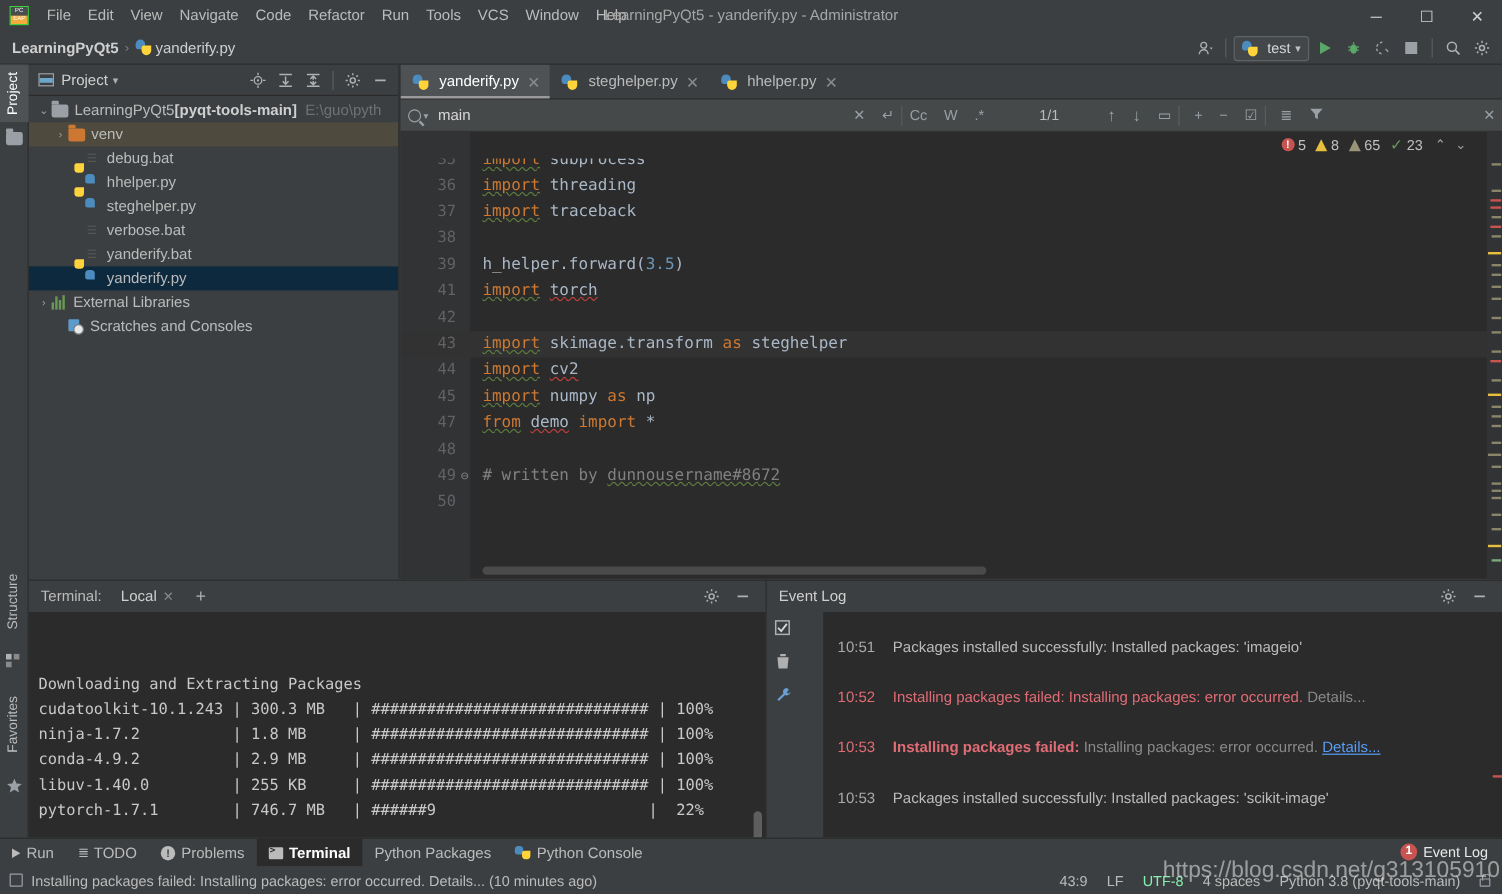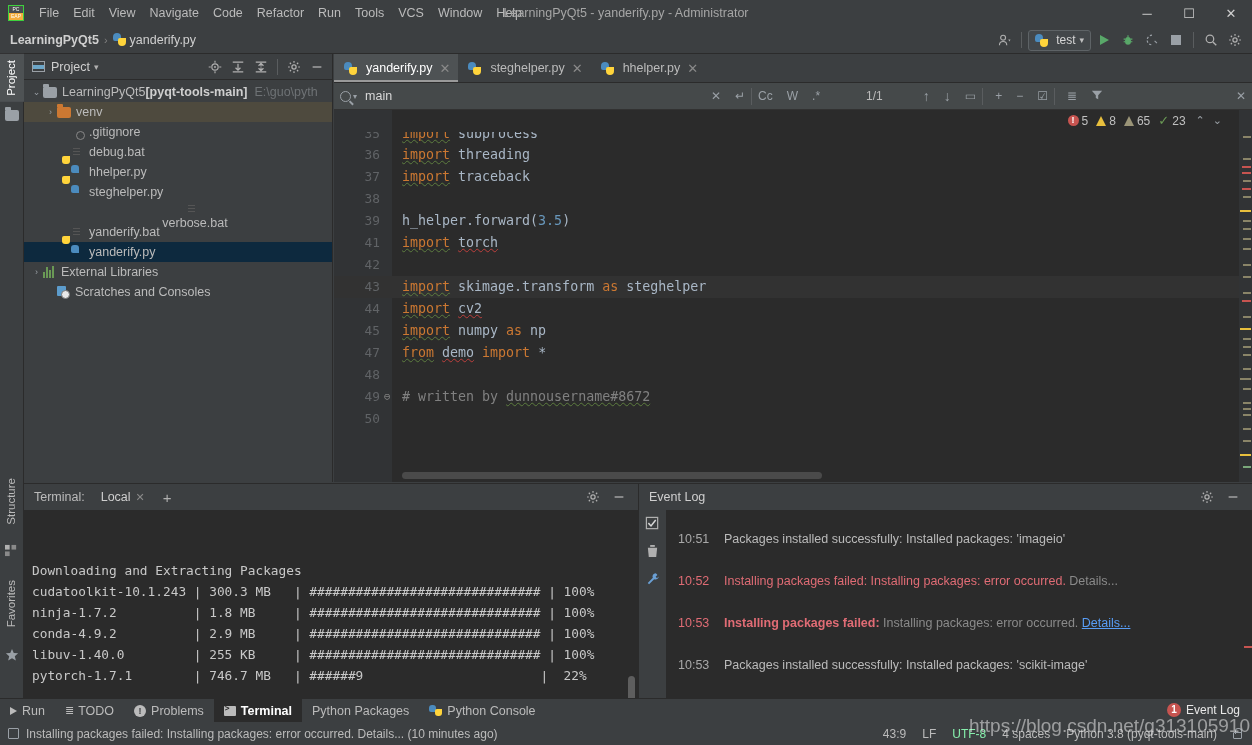--- a/index.html
+++ b/index.html
@@ -361,21 +361,21 @@
   .evtpanel {
     position: absolute; left: 639px; top: 483px; right: 0; bottom: 47px;
     background: #3c3f41; border-top: 1px solid #2b2b2b;
   }
   .evt-head { height: 26px; display: flex; align-items: center; padding-left: 10px; }
   .evt-title { color: #cfcfcf; font-size: 12.5px; }
   .evt-head-right {
     margin-left: auto; display: flex; align-items: center; gap: 4px;
     padding-right: 8px;
   }
-  .evt-main { position: absolute; left: 0; top: 26px; right: 0; bottom: 0; display: flex; }
+  .evt-main { position: absolute; left: 0; top: 26px; right: 0; bottom: 0; display: flex; gap: 20px; }
   .evt-tools {
     width: 27px; background: #3c3f41; padding-top: 6px;
     display: flex; flex-direction: column; align-items: center; gap: 10px;
   }
   .evt-tools .et { color: #b0b0b0; font-size: 13px; }
   .evt-list {
     flex: 1; background: #2b2b2b; padding-top: 4px; overflow: hidden;
     position: relative;
   }
   .evt-row {
@@ -639,39 +639,34 @@
           <span class="tbold"> [pyqt-tools-main]</span>
           <span class="tpath">E:\guo\pyth</span>
         </div>
         <div class="trow sel-inactive" style="padding-left: 20px;">
           <span class="arrow">›</span>
           <span class="folder orange"></span>
           <span>venv</span>
         </div>
         <div class="trow" style="padding-left: 34px;">
           <span class="arrow"></span>
-          <span class="fileico"><span class="git-ico"></span></span>
-          <span>.gitignore</span>
-        </div>
-        <div class="trow" style="padding-left: 34px;">
-          <span class="arrow"></span>
           <span class="fileico"><span class="bat-ico"></span></span>
           <span>debug.bat</span>
         </div>
         <div class="trow" style="padding-left: 34px;">
           <span class="arrow"></span>
           <span class="fileico"><span class="pyfile-ico"></span></span>
           <span>hhelper.py</span>
         </div>
         <div class="trow" style="padding-left: 34px;">
           <span class="arrow"></span>
           <span class="fileico"><span class="pyfile-ico"></span></span>
           <span>steghelper.py</span>
         </div>
-        <div class="trow" style="padding-left: 34px; flex-direction: column;">
+        <div class="trow" style="padding-left: 34px;">
           <span class="arrow"></span>
           <span class="fileico"><span class="bat-ico"></span></span>
           <span>verbose.bat</span>
         </div>
         <div class="trow" style="padding-left: 34px;">
           <span class="arrow"></span>
           <span class="fileico"><span class="bat-ico"></span></span>
           <span>yanderify.bat</span>
         </div>
         <div class="trow sel-active" style="padding-left: 34px;">

